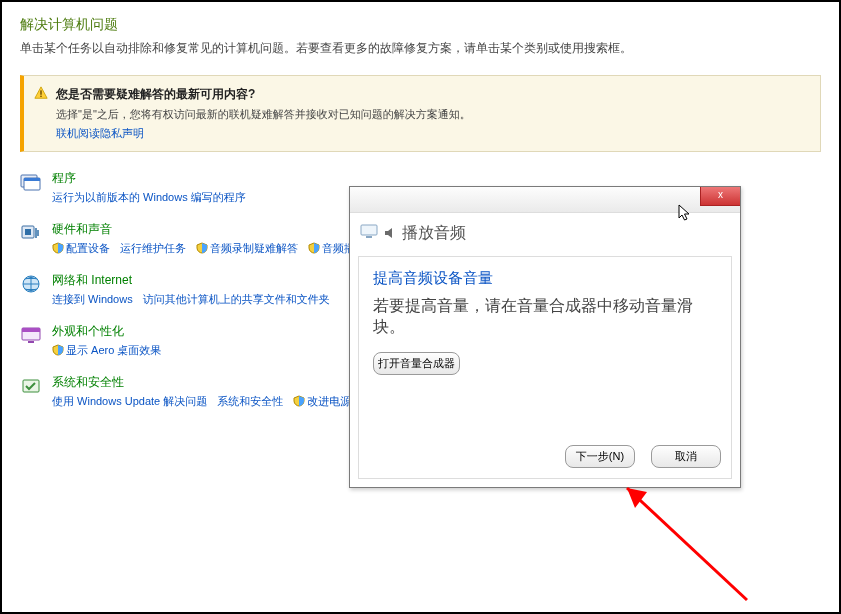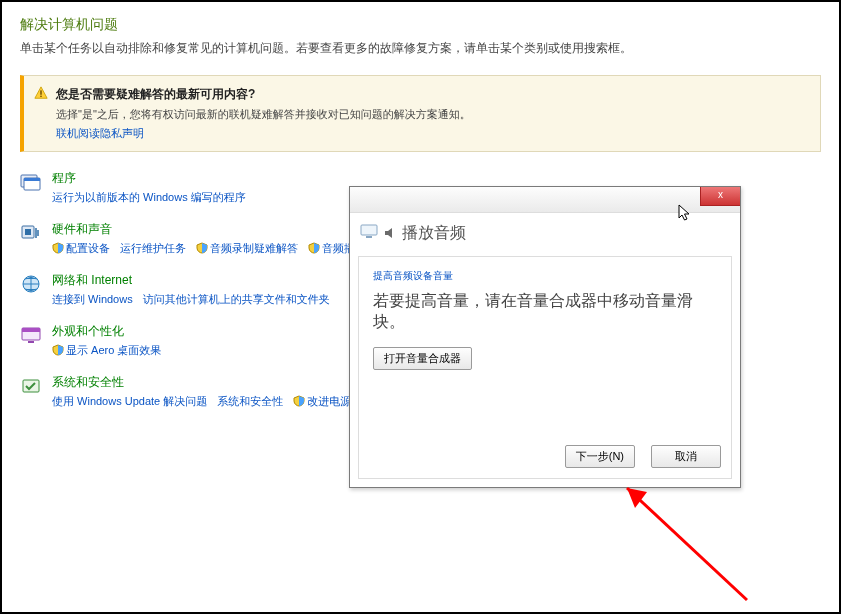--- a/index.html
+++ b/index.html
@@ -20,23 +20,23 @@
     .cat-links { display: flex; flex-wrap: wrap; gap: 10px; align-items: center; }
     .cat-links a { color: #0a54c4; font-size: 11px; text-decoration: none; white-space: nowrap; }
     .shield { display: inline-block; width: 12px; height: 12px; vertical-align: -2px; margin-right: 2px; }
     
     .dialog { position: absolute; left: 347px; top: 184px; width: 392px; height: 302px; border: 1px solid #7a7a7a; background: #fff; box-shadow: 1px 2px 4px rgba(0,0,0,.2); }
     .dlg-titlebar { height: 26px; background: linear-gradient(#fdfdfd,#eaeaea); border-bottom: 1px solid #ddd; position: relative; }
     .dlg-close { position: absolute; right: 0; top: 0; width: 40px; height: 19px; background: linear-gradient(#e77,#c33); border: 1px solid #a22; border-top: none; border-right: none; color: #fff; font-size: 10px; text-align: center; line-height: 16px; cursor: pointer; }
     .dlg-inner { padding: 6px 8px 8px 8px; height: calc(100% - 26px); display: flex; flex-direction: column; }
     .dlg-pathrow { display: flex; align-items: center; gap: 6px; font-size: 16px; color: #555; margin: 4px 0 12px 2px; }
     .dlg-frame { flex: 1 1 auto; border: 1px solid #ddd; padding: 12px 14px; position: relative; }
-    .dlg-heading { color: #0a54c4; font-size: 10px; margin-bottom: 8px; }
+    .dlg-heading { color: #0a54c4; font-size: 15px; margin-bottom: 8px; }
     .dlg-text { font-size: 16px; color: #444; margin-bottom: 14px; }
-    .dlg-btn { font-size: 11px; padding: 3px 10px; background: linear-gradient(#fefefe,#e8e8e8); border: 1px solid #9a9a9a; border-radius: 2px; cursor: pointer; }
+    .dlg-btn { font-size: 11px; padding: 3px 4px; background: linear-gradient(#fefefe,#e8e8e8); border: 1px solid #9a9a9a; border-radius: 8px; cursor: pointer; }
     .dlg-footer { position: absolute; right: 10px; bottom: 10px; display: flex; gap: 16px; }
     .dlg-footer .dlg-btn { min-width: 70px; }
     .cursor { position: absolute; left: 676px; top: 202px; width: 14px; height: 18px; pointer-events: none; }
     
     .arrow { position: absolute; left: 595px; top: 468px; width: 160px; height: 140px; pointer-events: none; }
     
     .ico-prog { fill: #3a7bd5; }
     .ico-hw { fill: #2f6fa8; }
     .ico-net { fill: #2b7fbf; }
     .ico-app { fill: #aa4fc4; }

